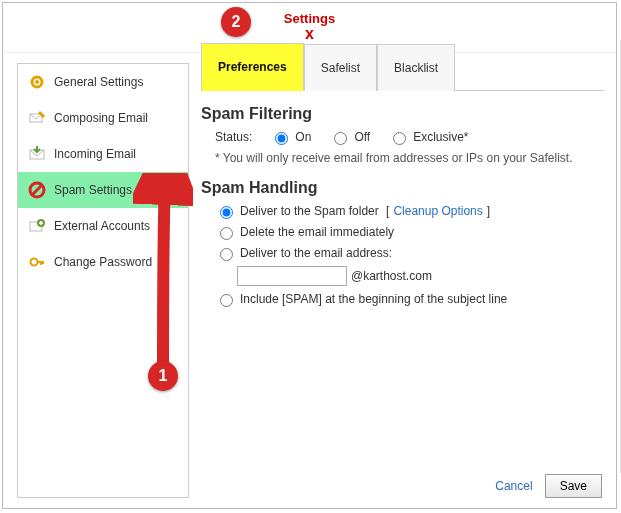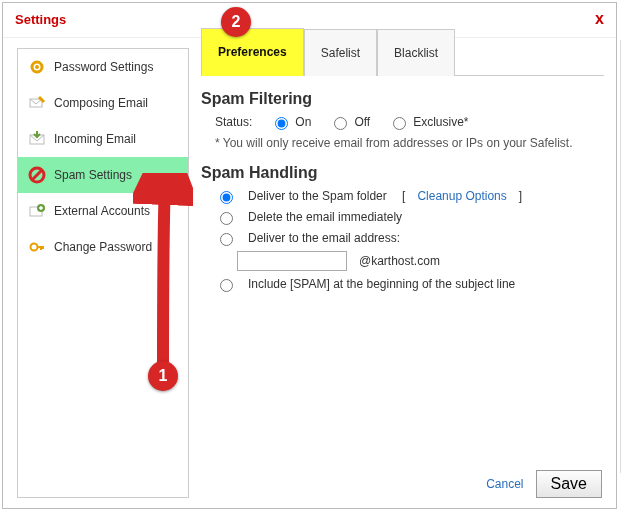--- a/index.html
+++ b/index.html
@@ -23,20 +23,21 @@
     display: flex;
     flex-direction: column;
     position: relative;
   }
   .titlebar {
     display: flex;
     align-items: center;
     justify-content: space-between;
     padding: 8px 12px 10px 12px;
     border-bottom: 1px solid #eee;
+    flex-direction: column;
   }
   .titlebar .title {
     color: #c00;
     font-weight: bold;
     font-size: 13px;
   }
   .titlebar .close {
     color: #c00;
     font-weight: bold;
     font-size: 16px;
@@ -130,21 +131,21 @@
     font-size: 12px;
   }
   .row label { display: inline-flex; align-items: center; gap: 4px; }
   .note {
     margin: 6px 0 0 14px;
     color: #555;
   }
   .opt {
     display: flex;
     align-items: center;
-    gap: 12px;
+    gap: 4px;
     margin: 5px 0 5px 14px;
   }
   .opt input[type=text] {
     border: 1px solid #aaa;
     height: 20px;
     width: 110px;
     padding: 0 4px;
     font-size: 12px;
     margin-left: 22px;
   }
@@ -157,21 +158,21 @@
     align-items: center;
     gap: 12px;
     justify-content: space-between;
   }
   .btn-cancel { color: #2a6ebb; cursor: pointer; }
   .btn-save {
     border: 1px solid #999;
     background: linear-gradient(#fdfdfd,#e6e6e6);
     padding: 4px 14px;
     cursor: pointer;
-    font-size: 16px;
+    font-size: 12px;
   }
   
   .callout {
     position: absolute;
     width: 30px;
     height: 30px;
     border-radius: 50%;
     background: #d62626;
     color: #fff;
     font-weight: bold;
@@ -208,21 +209,21 @@
   <div class="body">
 
     <div class="sidebar">
       <div class="sidebar-item">
         <span class="icon">
           <svg width="18" height="18" viewBox="0 0 18 18">
               <circle cx="9" cy="9" r="5" fill="none" stroke="#e6a100" stroke-width="3"></circle>
               <circle cx="9" cy="9" r="2" fill="#e6a100"></circle>
             </svg>
         </span>
-        <span>Password Settings</span>
+        <span>General Settings</span>
       </div>
       <div class="sidebar-item">
         <span class="icon">
           <svg width="18" height="18" viewBox="0 0 18 18">
               <rect x="2" y="5" width="12" height="8" fill="#fff" stroke="#bbb"></rect>
               <path d="M2 5 L8 10 L14 5" fill="none" stroke="#bbb"></path>
               <path d="M11 3 L16 8" stroke="#e6a100" stroke-width="3"></path>
             </svg>
         </span>
         <span>Composing Email</span>

